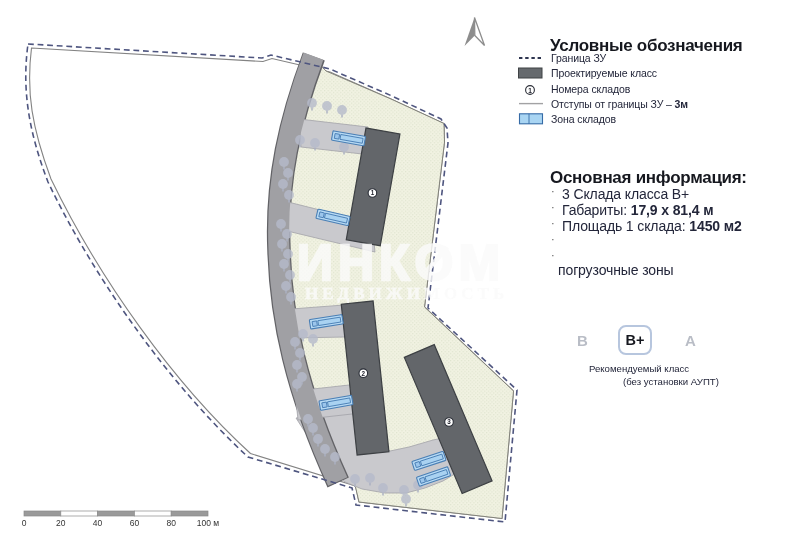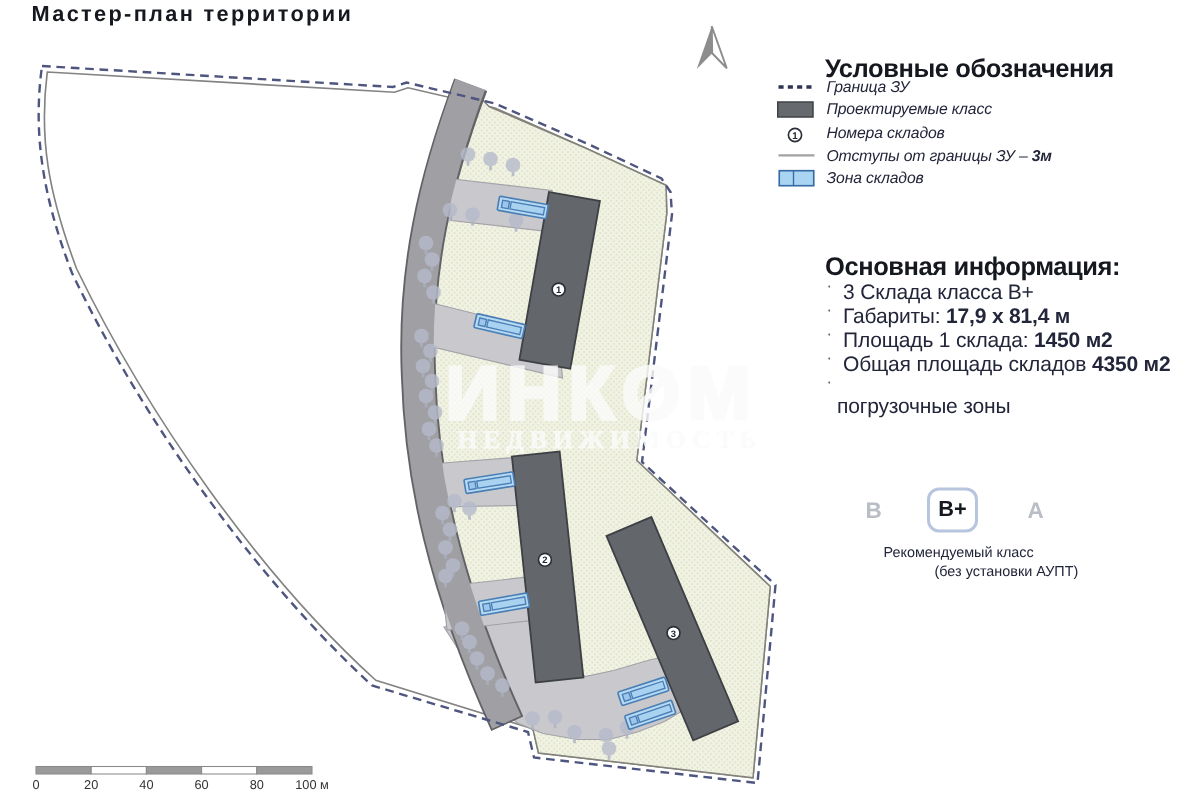--- a/index.html
+++ b/index.html
@@ -1,21 +1,21 @@
 <!DOCTYPE html>
 <html lang="ru"><head>
 <meta charset="utf-8">
 <style>
   html,body{margin:0;padding:0;background:#fff;}
   #stage{position:relative;width:800px;height:541px;background:#ffffff;overflow:hidden;
          font-family:"Liberation Sans",sans-serif;}
   .t{position:absolute;white-space:nowrap;color:#23263a;}
   #title{left:21px;top:2px;font-size:14.5px;font-weight:bold;color:#16181f;letter-spacing:1.55px;}
   .hdr{font-weight:bold;font-size:17px;color:#16181f;letter-spacing:-0.28px;}
-  .leg{font-size:10.5px;letter-spacing:-0.1px;font-style:italic;}
+  .leg{font-size:10.5px;letter-spacing:-0.1px;}
   .li{font-size:14px;letter-spacing:-0.12px;}
   .bullet{position:absolute;font-size:11px;color:#555;}
 </style>
 </head>
 <body>
 <div id="stage">
   <svg id="map" width="800" height="541" viewBox="0 0 800 541" style="position:absolute;left:0;top:0;">
     <defs>
       <pattern id="dots" width="3.6" height="3.6" patternUnits="userSpaceOnUse">
         <rect width="3.6" height="3.6" fill="#f1f2e2"></rect>
@@ -197,21 +197,20 @@
         <rect x="171.2" y="511" width="36.8" height="5" fill="#9a9a9a" stroke="#8a8a8a" stroke-width="0.7"></rect>
         <text x="24" y="526" font-size="8.5" text-anchor="middle" fill="#333" font-family="Liberation Sans, sans-serif">0</text>
         <text x="60.8" y="526" font-size="8.5" text-anchor="middle" fill="#333" font-family="Liberation Sans, sans-serif">20</text>
         <text x="97.6" y="526" font-size="8.5" text-anchor="middle" fill="#333" font-family="Liberation Sans, sans-serif">40</text>
         <text x="134.4" y="526" font-size="8.5" text-anchor="middle" fill="#333" font-family="Liberation Sans, sans-serif">60</text>
         <text x="171.2" y="526" font-size="8.5" text-anchor="middle" fill="#333" font-family="Liberation Sans, sans-serif">80</text>
         <text x="208" y="526" font-size="8.5" text-anchor="middle" fill="#333" font-family="Liberation Sans, sans-serif">100 м</text>
       </g>
   </svg>
 
-  <div id="title" class="t">Мастер-план территории</div>
 
   <div class="t hdr" style="left:550px;top:35.5px;">Условные обозначения</div>
   <svg width="40" height="80" viewBox="0 0 40 80" style="position:absolute;left:512px;top:50px;">
     <line x1="7" y1="8" x2="31" y2="8" stroke="#2e3550" stroke-width="2.2" stroke-dasharray="3.4 2.8"></line>
     <rect x="6.5" y="18" width="23.5" height="10" fill="#666a6e" stroke="#3f4245" stroke-width="1"></rect>
     <circle cx="18" cy="40" r="4.4" fill="#fff" stroke="#2c2f38" stroke-width="1.1"></circle>
     <text x="18" y="42.6" font-size="6.5" font-weight="bold" text-anchor="middle" fill="#22242e" font-family="Liberation Sans, sans-serif">1</text>
     <line x1="7" y1="53.6" x2="31" y2="53.6" stroke="#a2a2a4" stroke-width="1.4"></line>
     <rect x="7.5" y="63.8" width="23" height="10" fill="#a9d5f3" stroke="#366ba6" stroke-width="1.1"></rect>
     <line x1="17" y1="63.8" x2="17" y2="73.8" stroke="#366ba6" stroke-width="0.9"></line>
@@ -223,21 +222,20 @@
   <div class="t leg" style="left:551px;top:112.5px;">Зона складов</div>
 
   <div class="t hdr" style="left:550px;top:167.5px;">Основная информация:</div>
   <div class="bullet" style="left:551px;top:185px;">·</div>
   <div class="t li" style="left:562px;top:186px;">3 Склада класса В+</div>
   <div class="bullet" style="left:551px;top:201px;">·</div>
   <div class="t li" style="left:562px;top:202px;">Габариты: <b>17,9 х 81,4 м</b></div>
   <div class="bullet" style="left:551px;top:217px;">·</div>
   <div class="t li" style="left:562px;top:218px;">Площадь 1 склада: <b>1450 м2</b></div>
   <div class="bullet" style="left:551px;top:233px;">·</div>
-  <div class="t li" style="left:562px;top:234px;">Общая площадь складов <b>4350 м2</b></div>
   <div class="bullet" style="left:551px;top:249px;">·</div>
   <div class="t li" style="left:558px;top:262px;">погрузочные зоны</div>
 
   <div class="t" style="left:577px;top:332px;font-size:15px;font-weight:bold;color:#b9bdc6;">В</div>
   <div class="t" style="left:685px;top:332px;font-size:15px;font-weight:bold;color:#b9bdc6;">А</div>
   <div class="t" style="left:618px;top:325px;width:30px;height:26px;border:2px solid #b7c6de;border-radius:8px;
        background:#fff;text-align:center;line-height:26px;font-size:14.5px;font-weight:bold;color:#16181f;">В+</div>
   <div class="t" style="left:589px;top:362.5px;font-size:9.6px;">Рекомендуемый класс</div>
   <div class="t" style="left:623px;top:375.5px;font-size:9.6px;">(без установки АУПТ)</div>
 </div>

